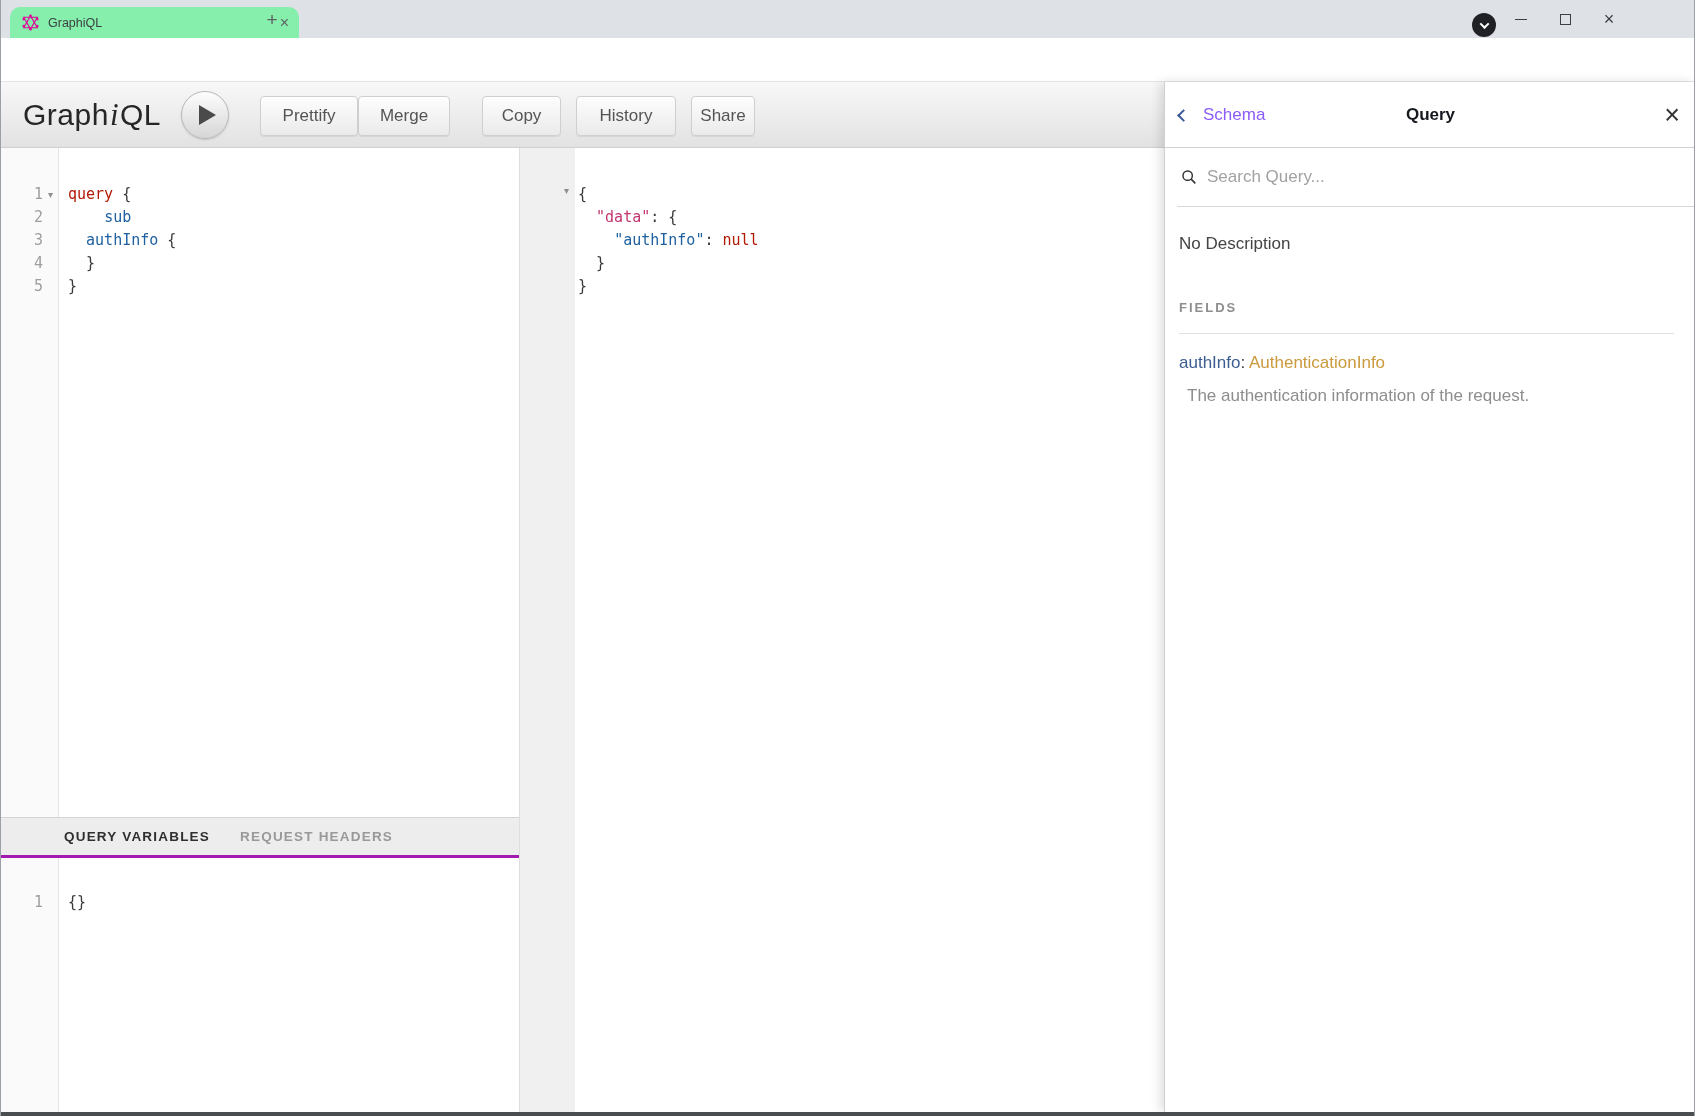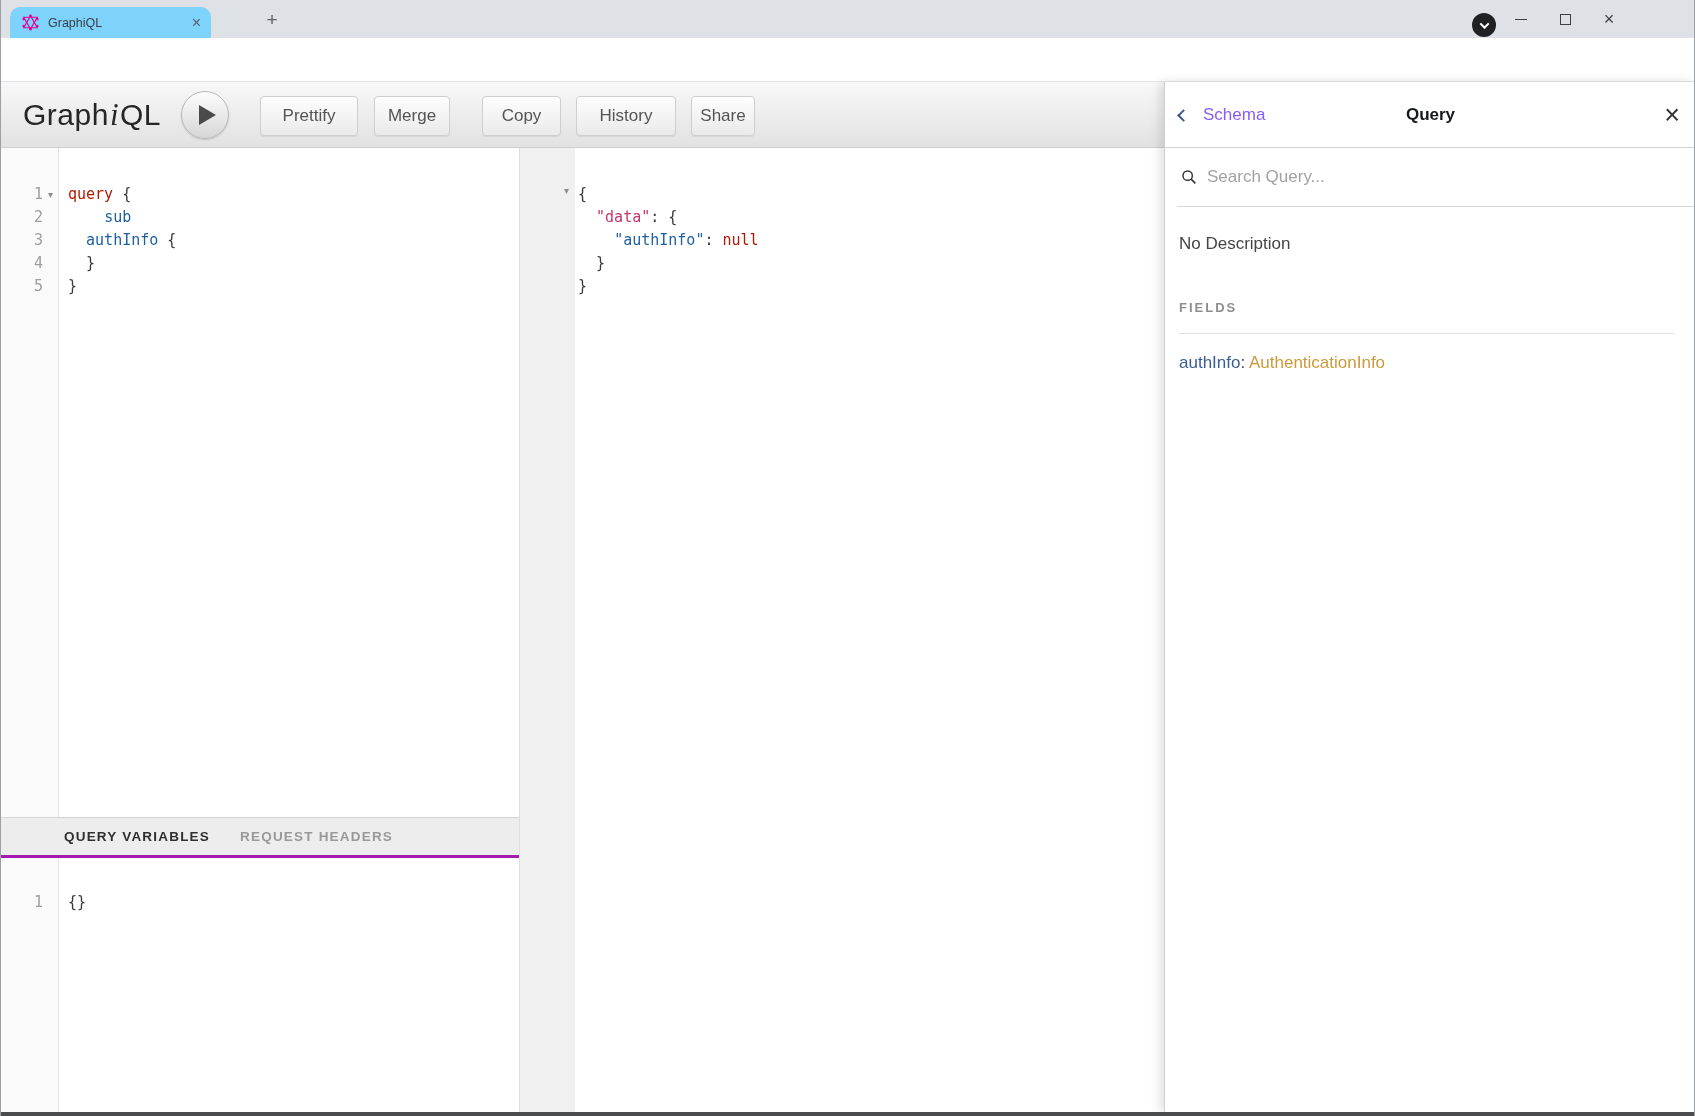--- a/index.html
+++ b/index.html
@@ -4,21 +4,21 @@
 <style>
   * { margin:0; padding:0; box-sizing:border-box; }
   html,body { background:#fff; }
   body { font-family:"Liberation Sans", sans-serif; }
   #window {
     position:relative; width:1695px; height:1116px; overflow:hidden; background:#fff;
     border-left:1px solid #9aa0a6; border-right:1px solid #9aa0a6;
   }
   
   .titlebar { position:absolute; left:0; top:0; width:100%; height:38px; background:#dee1e6; }
-  .tab { position:absolute; left:9px; top:7px; width:201px; height:31px; background:#7dd3fc;
+  .tab { position:absolute; left:9px; top:7px; width:289px; height:31px; background:#86efac;
          border-radius:10px 10px 0 0; display:flex; align-items:center; padding:0 10px 0 12px; }
   .tab-title { font-size:12.5px; color:#3c4043; margin-left:9px; flex:1; white-space:nowrap; overflow:hidden; }
   .tab-close { font-size:16px; color:#5f6368; line-height:16px; cursor:default; }
   .newtab { position:absolute; left:260px; top:9px; width:22px; height:22px; display:flex; align-items:center; justify-content:center;
             font-size:19px; color:#5f6368; }
   .dl-circle { position:absolute; left:1471px; top:13px; width:24px; height:24px; border-radius:50%; background:#202124;
                display:flex; align-items:center; justify-content:center; }
   .dl-chev { width:7px; height:7px; border-right:2px solid #fff; border-bottom:2px solid #fff; transform:rotate(45deg) translate(-1px,-1px); }
   .winbtn { position:absolute; top:0; height:38px; width:42px; display:flex; align-items:center; justify-content:center; }
   .glyph-min { width:12px; height:0; border-top:1.6px solid #3c4043; }
@@ -245,21 +245,21 @@
     <div class="logo">
         <span>Graph</span>
         <em>i</em>
         <span>QL</span>
       </div>
   </div>
   <div class="playbtn">
       <div class="playtri"></div>
     </div>
   <button class="tbtn" style="left:259px; width:98px;">Prettify</button>
-  <button class="tbtn" style="left:373px; width:76px;text-align:center;">Merge</button>
+  <button class="tbtn" style="left:357px; width:92px;text-align:center;">Merge</button>
   <button class="tbtn" style="left:481px; width:79px;">Copy</button>
   <button class="tbtn" style="left:575px; width:100px;">History</button>
   <button class="tbtn" style="left:690px; width:64px;">Share</button>
 
   <div id="query-editor" class="editor mono">
     <div class="gutter-col">
         <div class="gutter-line">
           <span class="ln">1</span>
           <span class="foldcell">▾</span>
         </div>
@@ -334,17 +334,18 @@
         <line x1="15.2" y1="15.2" x2="21.5" y2="21.5" stroke="#333" stroke-width="2.4"></line>
       </svg>
       <input type="text" placeholder="Search Query..." style="">
     </div>
     <div class="doc-body">
       <div class="no-desc">No Description</div>
       <div class="fields-head">FIELDS</div>
       <div class="field-line">
         <span class="field-name">authInfo</span><span class="field-sep">: </span><span class="field-type">AuthenticationInfo</span>
       </div>
+      <div class="field-desc">The authentication information of the request.</div>
     </div>
   </div>
 
   <div class="win-bottom"></div>
 </div>
 
 </body></html>

